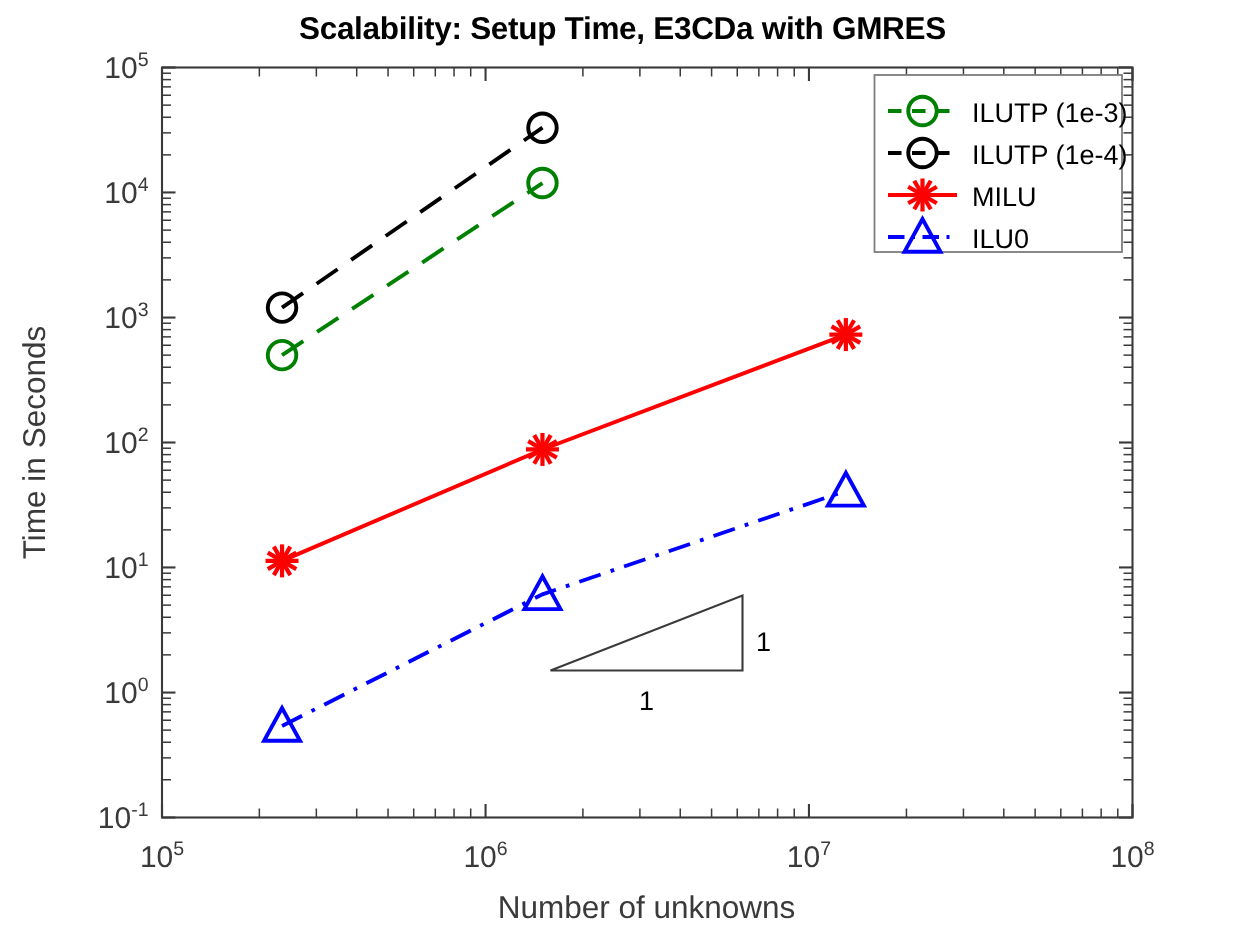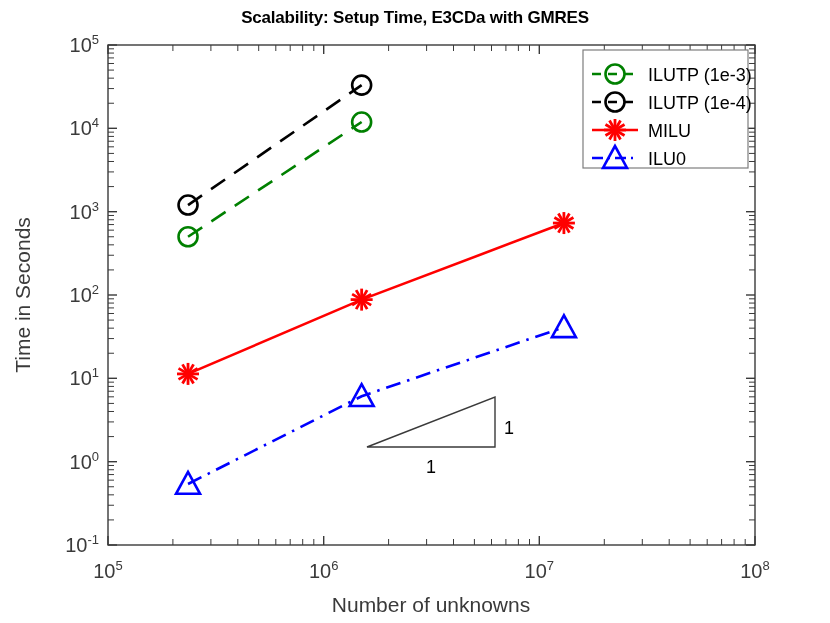--- a/index.html
+++ b/index.html
@@ -4,21 +4,21 @@
 <style>
   html,body{margin:0;padding:0;}
   body{
     width:830px;height:623px;background:#ffffff;
     font-family:"Liberation Sans", sans-serif;
     overflow:hidden;
   }
   #figure{position:relative;width:830px;height:623px;background:#fff;}
   #chart-title{
     position:absolute;left:0;top:8px;width:830px;text-align:center;
-    font-size:17px;font-weight:bold;color:#000;letter-spacing:-0.2px;
+    font-size:21px;font-weight:bold;color:#000;letter-spacing:-0.2px;
   }
   #plot-svg{position:absolute;left:0;top:0;}
   .axis-tick-label{font-size:20px;fill:#3a3a3a;font-family:"Liberation Sans",sans-serif;}
   .axis-title{font-size:21px;fill:#3a3a3a;font-family:"Liberation Sans",sans-serif;}
   .legend-label{font-size:18px;fill:#000;font-family:"Liberation Sans",sans-serif;}
   .annot-label{font-size:18px;fill:#000;font-family:"Liberation Sans",sans-serif;}
 </style>
 </head>
 <body>
 

